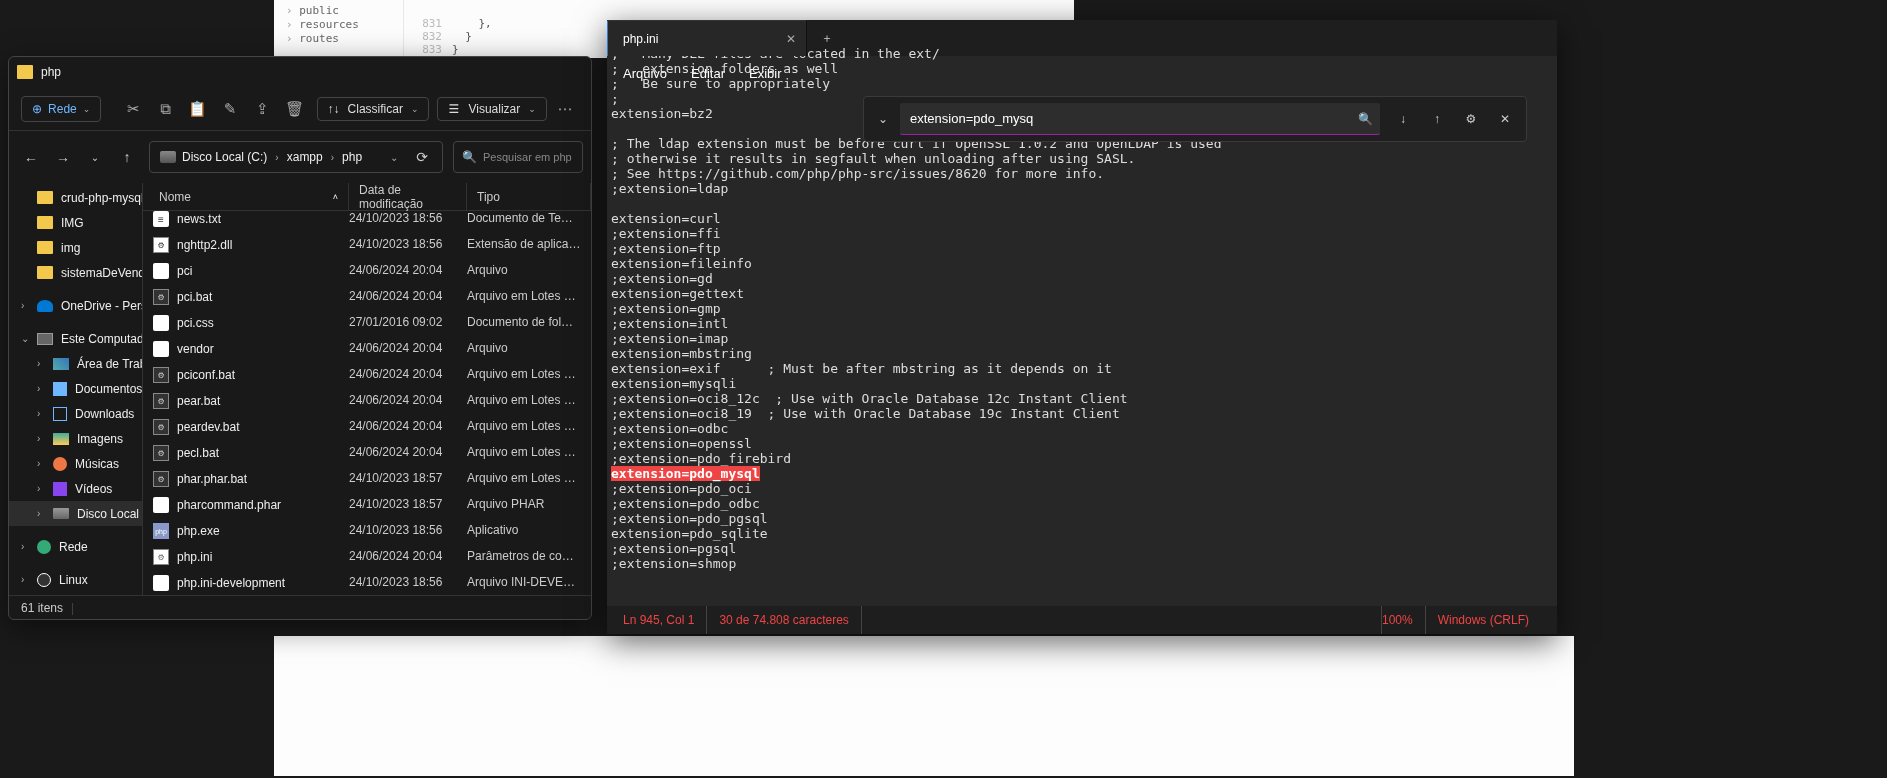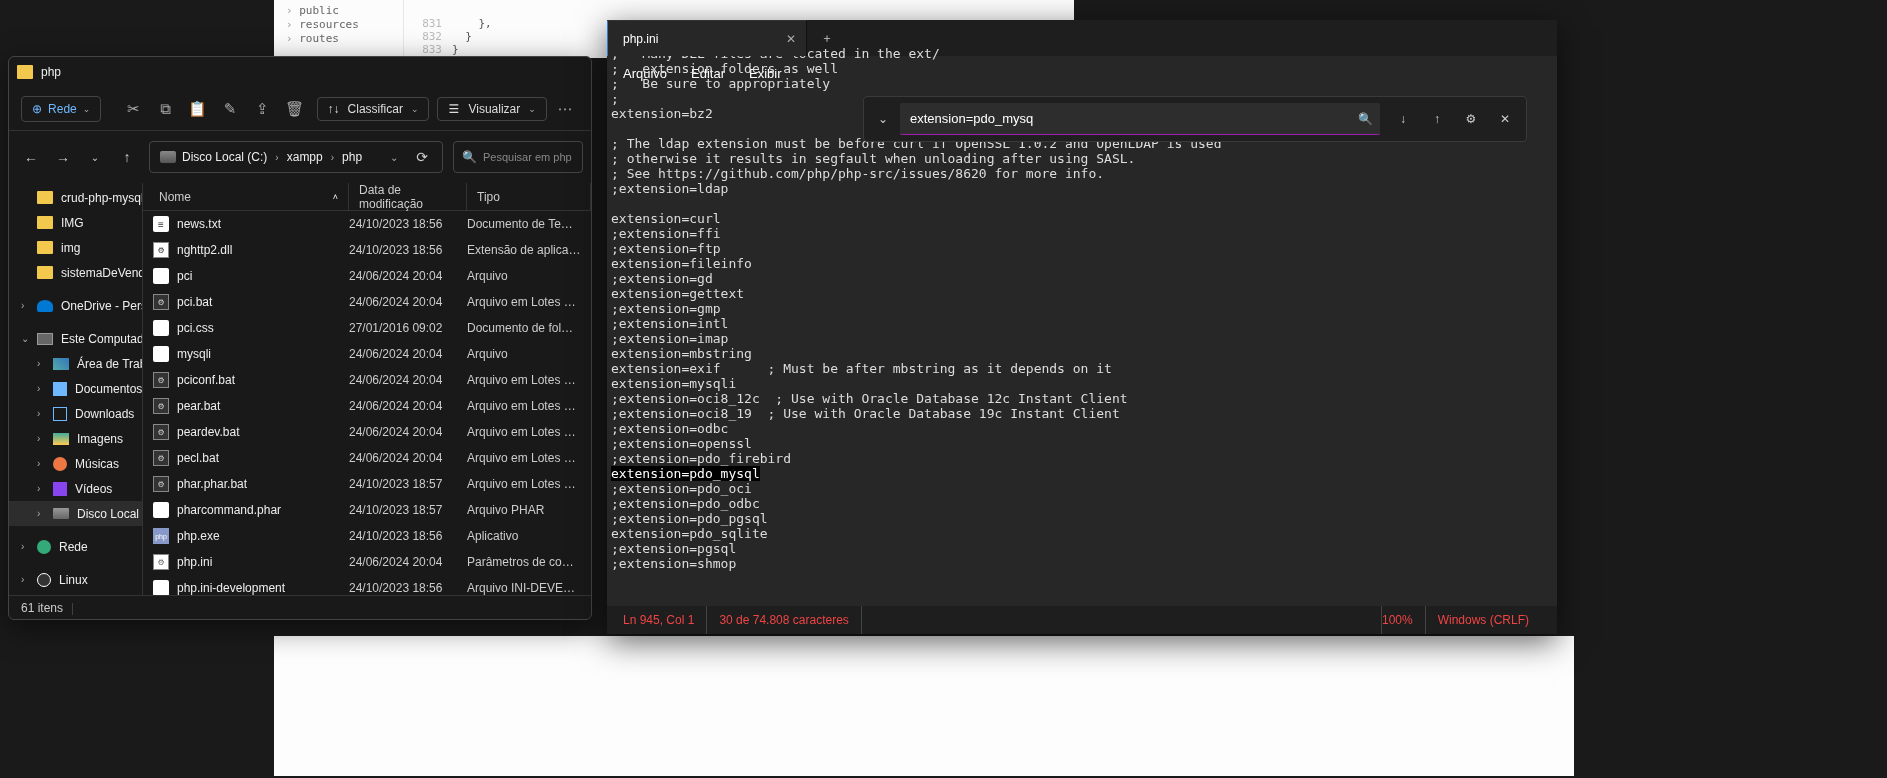--- a/index.html
+++ b/index.html
@@ -221,21 +221,21 @@
     border-right: 1px solid #333;
     padding: 0 10px;
     display:flex; align-items:center; height:100%;
   }
   .col-name { width: 200px; }
   .col-mod { width: 118px; }
   .col-type { flex: 1; }
   .sort-ind { color:#eee; font-size:9px; }
 
   .file-row {
-    display: flex; align-items: center;
+    display: flex; align-items: flex-start;
     height: 26px;
     padding-left: 10px;
     color: #eee;
     cursor: pointer;
     white-space: nowrap;
   }
   .file-row .fname { width: 196px; display:flex; align-items:center; gap:8px; overflow:hidden;}
   .file-row .fmod { width: 118px; color:#ccc; overflow:hidden;}
   .file-row .ftype { flex:1; color:#ccc; overflow:hidden; text-overflow: ellipsis; padding-right:4px;}
   .file-ico { width:16px; height:16px; flex-shrink:0; display:flex;align-items:center;justify-content:center; font-size:11px; }
@@ -342,22 +342,23 @@
     font-family: Consolas, monospace;
     font-size: 13px;
     line-height: 15px;
     color: #ddd;
     white-space: pre;
     padding: 4px 4px;
     overflow: hidden;
     margin-top: -48px;
   }
   .notepad-content .hl {
-    background: #000000;
+    background: #ef4444;
     color: #fff;
+    font-weight: bold;
   }
   .notepad-status {
     display:flex; align-items:center;
     height: 28px;
     background:#1e1e1e;
     color:#ef4444;
     padding: 0 16px;
     font-size: 12px;
   }
   .ns-seg { padding: 0 12px; border-right: 1px solid #444; height:100%; display:flex;align-items:center;}
@@ -586,21 +587,21 @@
             <div class="fname">
               <div class="file-ico fi-gen"></div>
               <span>pci.css</span>
             </div>
             <div class="fmod">27/01/2016 09:02</div>
             <div class="ftype">Documento de fol…</div>
           </div>
           <div class="file-row">
             <div class="fname">
               <div class="file-ico fi-gen"></div>
-              <span>mysqli</span>
+              <span>vendor</span>
             </div>
             <div class="fmod">24/06/2024 20:04</div>
             <div class="ftype">Arquivo</div>
           </div>
           <div class="file-row">
             <div class="fname">
               <div class="file-ico fi-bat"></div>
               <span>pciconf.bat</span>
             </div>
             <div class="fmod">24/06/2024 20:04</div>

